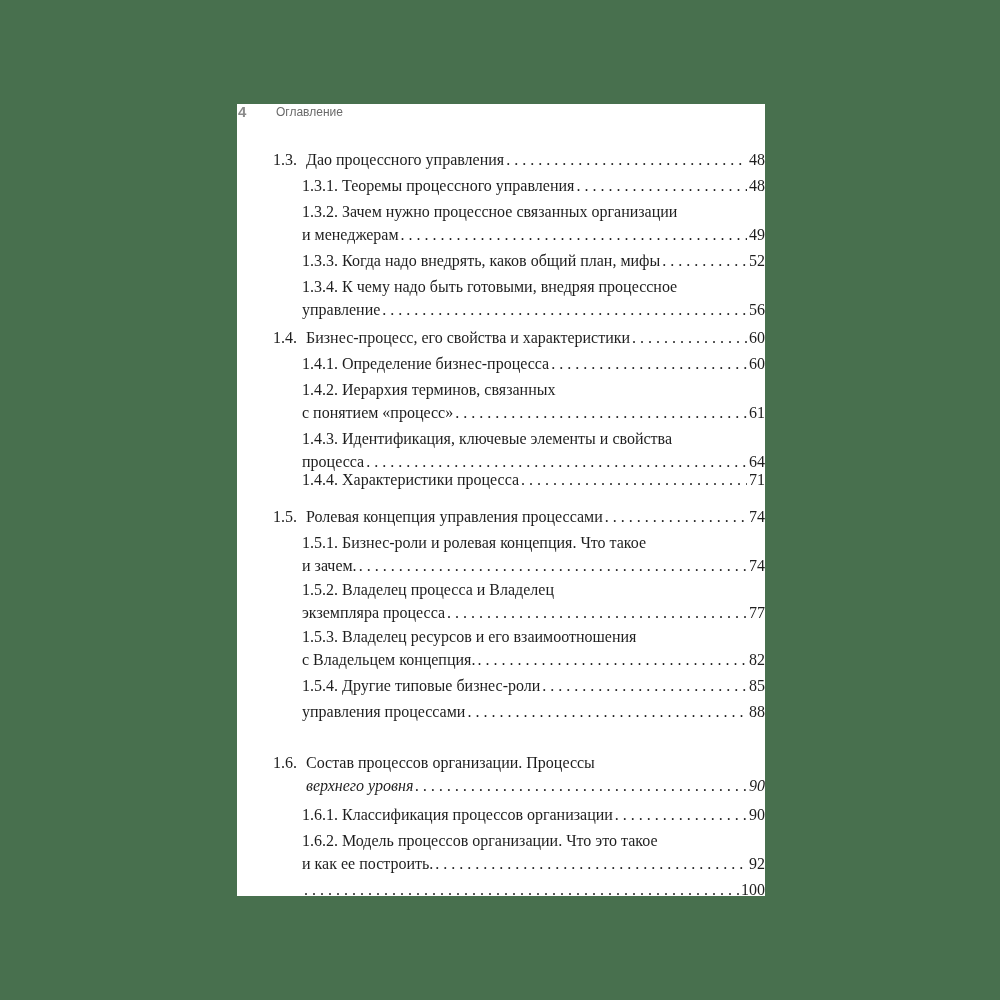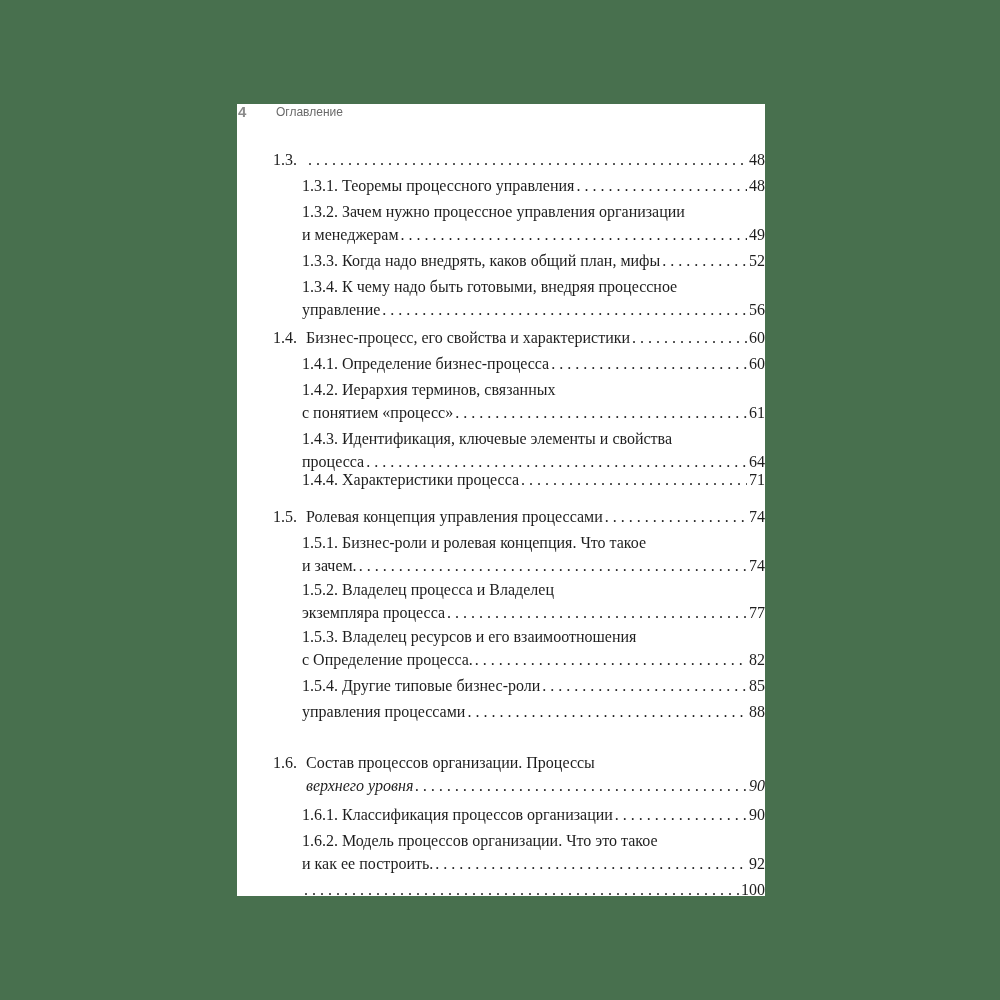--- a/index.html
+++ b/index.html
@@ -45,34 +45,35 @@
   <div class="running-head">
     <span class="num">4</span>
     <span class="title">Оглавление</span>
   </div>
 
   <div class="toc">
 
     <div class="entry sec" style="top:0px">
       <div class="row">
           <span class="secnum">1.3.</span>
+          <span class="txt">Дао процессного управления</span>
           <span class="dots"></span>
           <span class="pg">48</span>
         </div>
     </div>
     <div class="entry sub" style="top:26px">
       <div class="row">
           <span class="txt">1.3.1. Теоремы процессного управления</span>
           <span class="dots"></span>
           <span class="pg">48</span>
         </div>
     </div>
     <div class="entry sub" style="top:52px">
       <div class="row">
-          <span class="txt">1.3.2. Зачем нужно процессное управления организации</span>
+          <span class="txt">1.3.2. Зачем нужно процессное связанных организации</span>
         </div>
       <div class="row">
           <span class="txt">и менеджерам</span>
           <span class="dots"></span>
           <span class="pg">49</span>
         </div>
     </div>
     <div class="entry sub" style="top:101px">
       <div class="row">
           <span class="txt">1.3.3. Когда надо внедрять, каков общий план, мифы</span>
@@ -160,21 +161,21 @@
           <span class="txt">экземпляра процесса</span>
           <span class="dots"></span>
           <span class="pg">77</span>
         </div>
     </div>
     <div class="entry sub" style="top:477px">
       <div class="row">
           <span class="txt">1.5.3. Владелец ресурсов и его взаимоотношения</span>
         </div>
       <div class="row">
-          <span class="txt">с Определение процесса.</span>
+          <span class="txt">с Владельцем концепция.</span>
           <span class="dots"></span>
           <span class="pg">82</span>
         </div>
     </div>
     <div class="entry sub" style="top:526px">
       <div class="row">
           <span class="txt">1.5.4. Другие типовые бизнес-роли</span>
           <span class="dots"></span>
           <span class="pg">85</span>
         </div>

